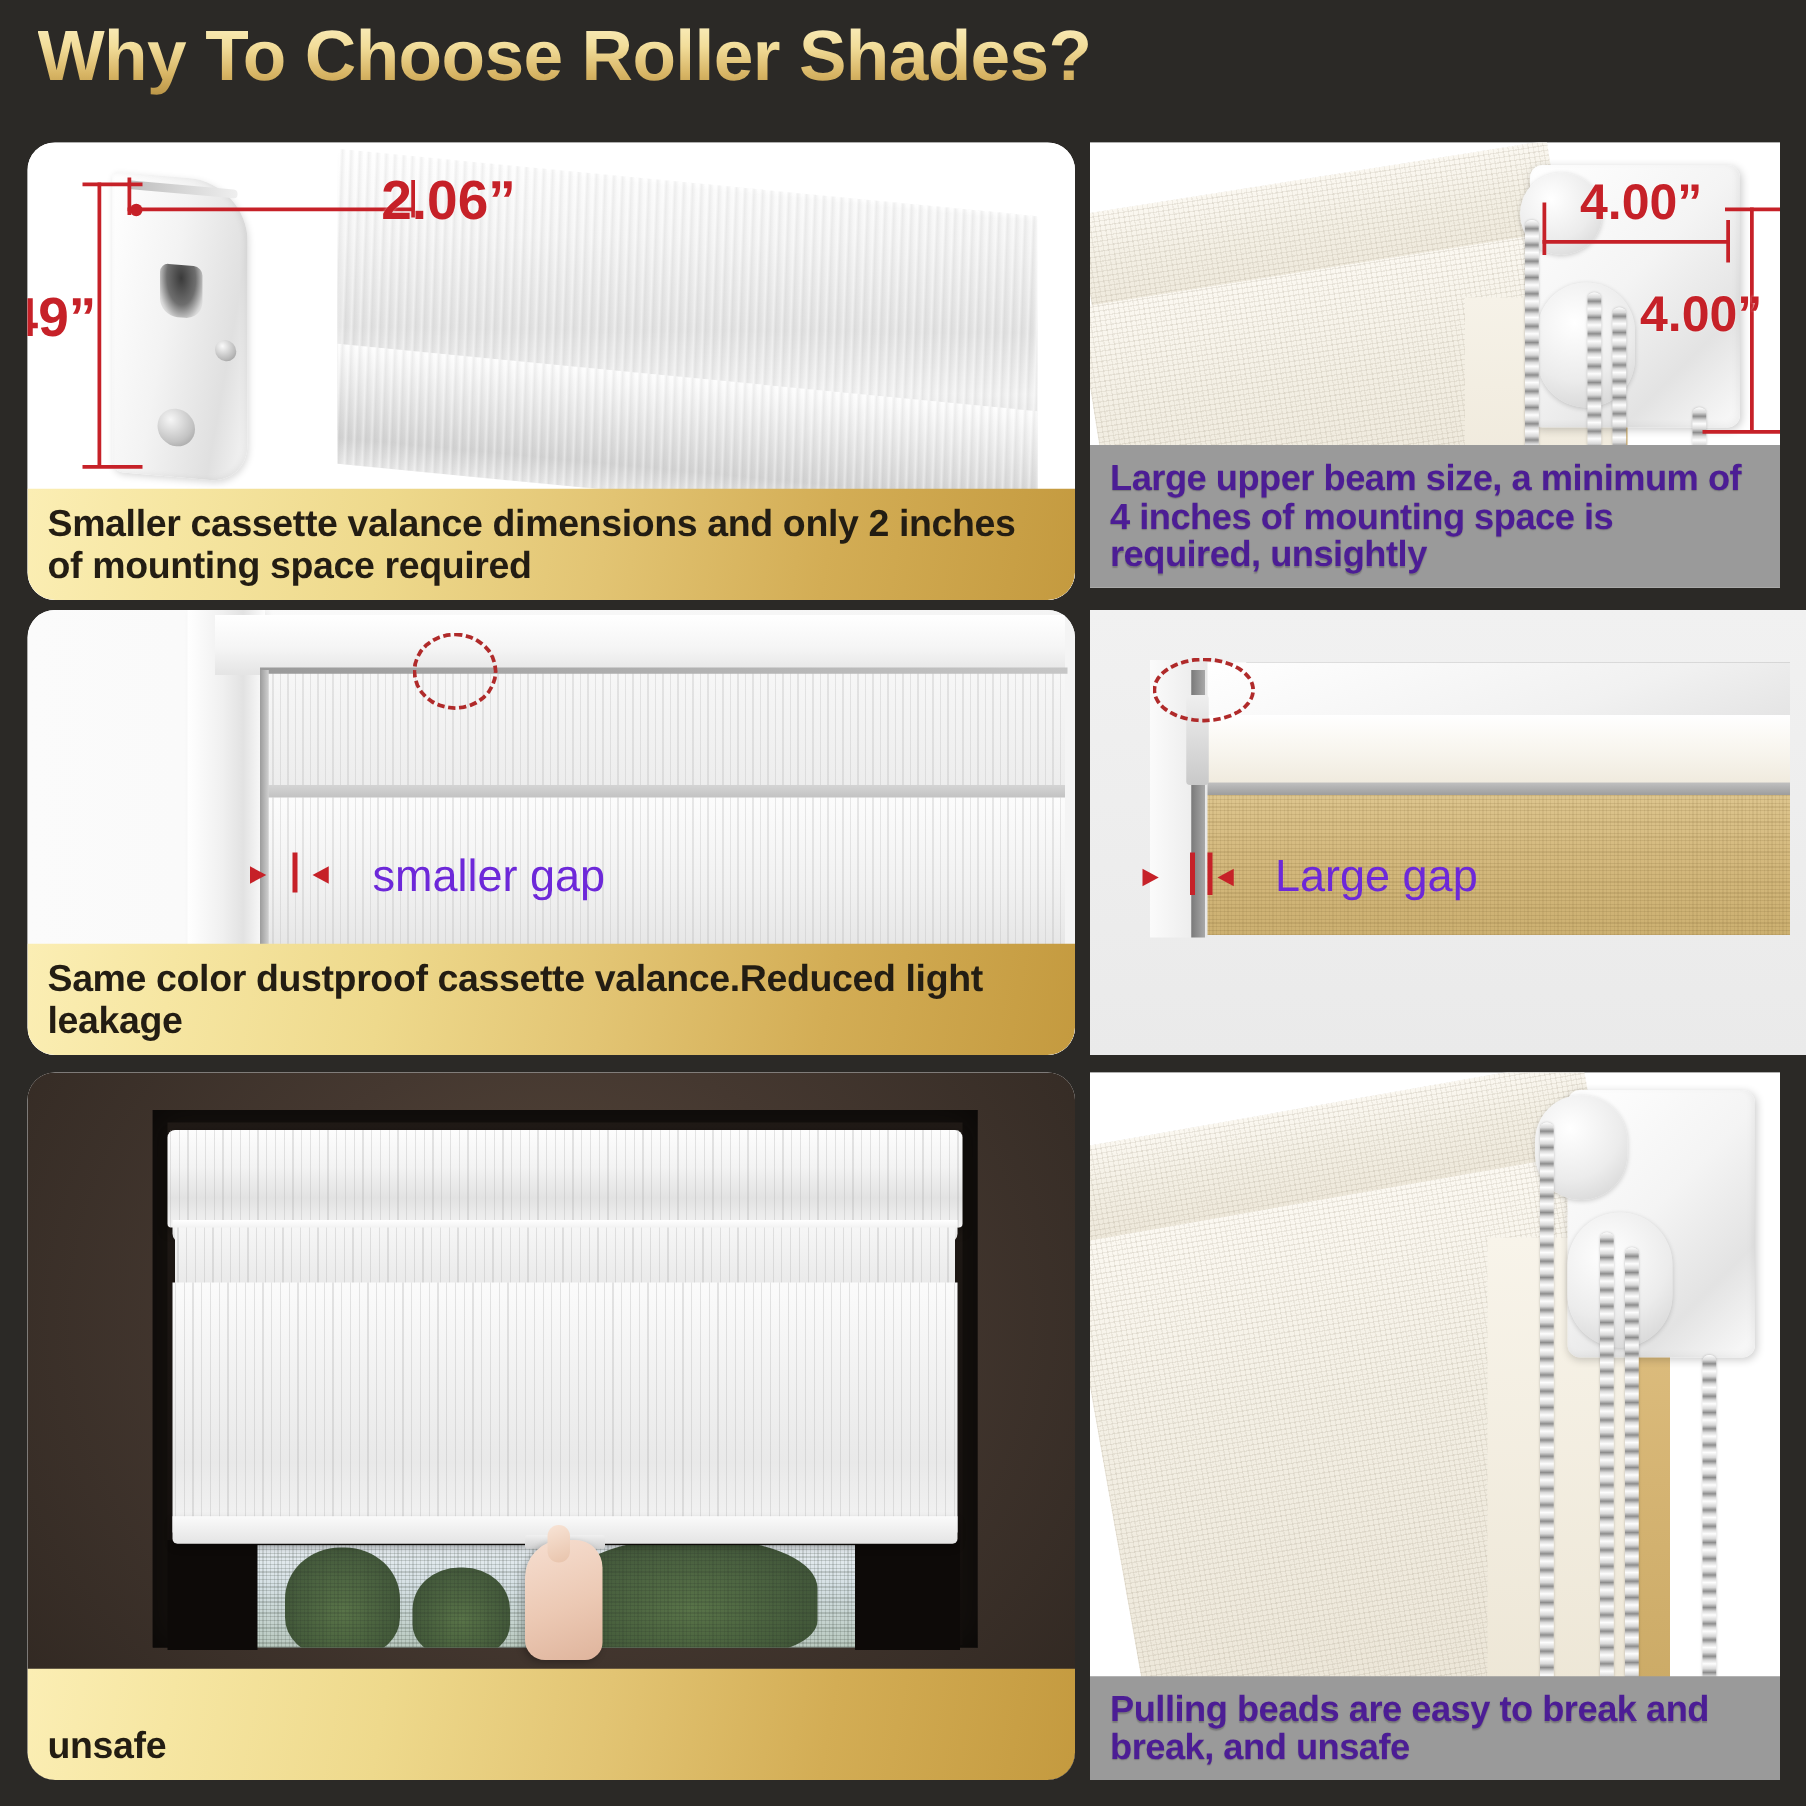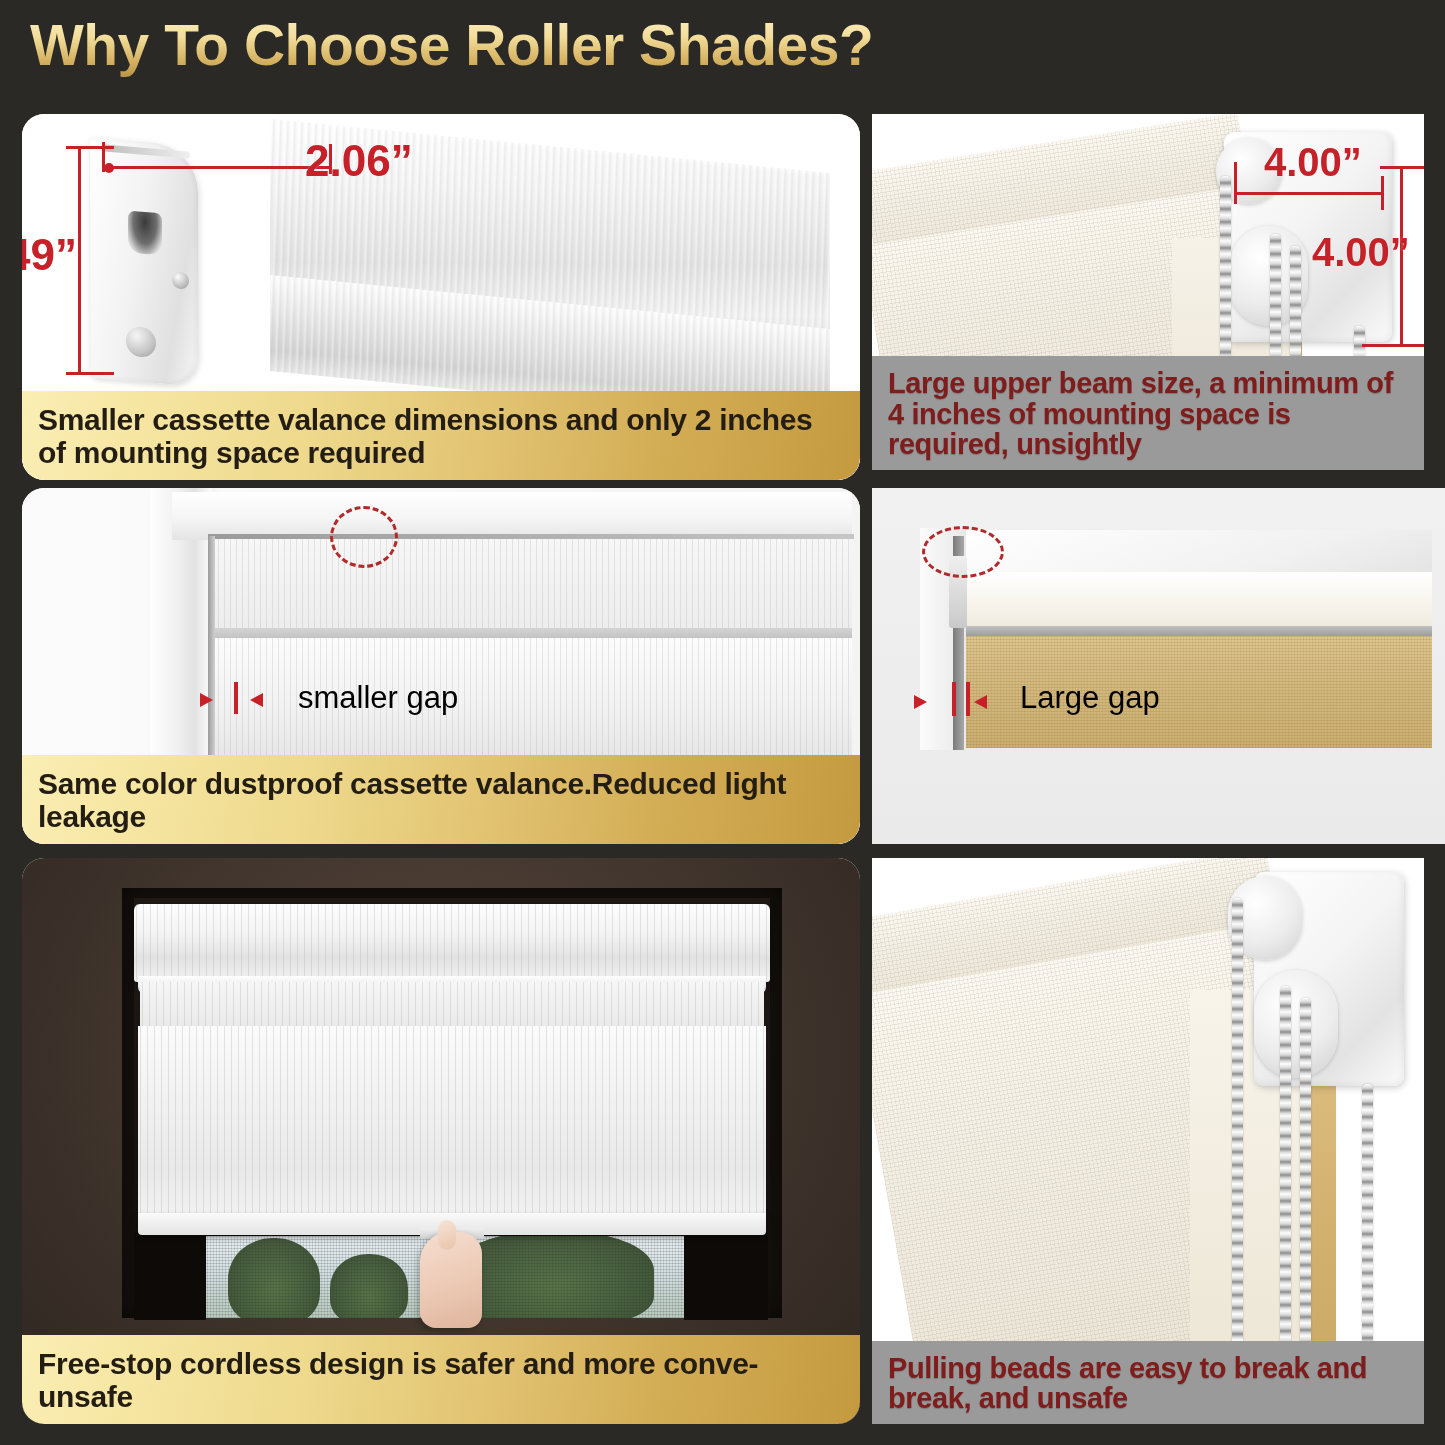--- a/index.html
+++ b/index.html
@@ -70,21 +70,21 @@
         #fbeeb4 0%, #f6e6a2 14%, #eed98c 34%,
         #e2c473 55%, #d3ad55 76%, #c49a3f 100%);
     color: #231d13;
     font-size: 30px;
     letter-spacing: -0.3px;
     border-bottom-left-radius: 22px;
     border-bottom-right-radius: 22px;
   }
   .caption.gray {
     background: #9a9a9a;
-    color: #7f1d1d;
+    color: #4c1d95;
     font-size: 29px;
     letter-spacing: -0.4px;
     line-height: 1.06;
     text-shadow: 0 1px 1px rgba(0,0,0,.22);
   }
 
   
   .dimtxt {
     position: absolute;
     color: #c62128;
@@ -98,22 +98,22 @@
   .redline.v { width: 3px; }
 
   .arrowL, .arrowR, .arrowU, .arrowD {
     position: absolute; width: 0; height: 0; z-index: 30;
   }
   .arrowL { border-top:7px solid transparent; border-bottom:7px solid transparent; border-right:13px solid #c62128; }
   .arrowR { border-top:7px solid transparent; border-bottom:7px solid transparent; border-left:13px solid #c62128; }
 
   .gaplabel {
     position: absolute;
-    color: #000000;
-    font-size: 31px;
+    color: #6d28d9;
+    font-size: 36px;
     font-weight: normal;
     white-space: nowrap;
     z-index: 32;
   }
 
   .dashcircle {
     position: absolute;
     border: 3px dashed #b02a2a;
     border-radius: 50%;
     z-index: 31;
@@ -458,21 +458,21 @@
       <div class="rm-shadeband">
         <div class="rm-shadetex"></div>
       </div>
       <div class="rm-shade">
         <div class="rm-shadetex"></div>
       </div>
       <div class="rm-bottomrail"></div>
       <div class="rm-tab"></div>
     </div>
     <div class="caption gold">
-      <span>Free-stop cordless design is safer and more conve-</span><br>
+      <br>
       <span>unsafe</span>
     </div>
   </div>
 
   <div class="panel right" style="left:872px; top:858px; width:552px; height:566px;">
     <div class="photo">
       <div class="rs-white"></div>
       <div class="rs-tube rs-fabric" style="left:-20px; top:62px; width:420px; height:84px; transform:rotate(-10deg); transform-origin:left top;">
         <div class="rs-weave"></div>
       </div>

